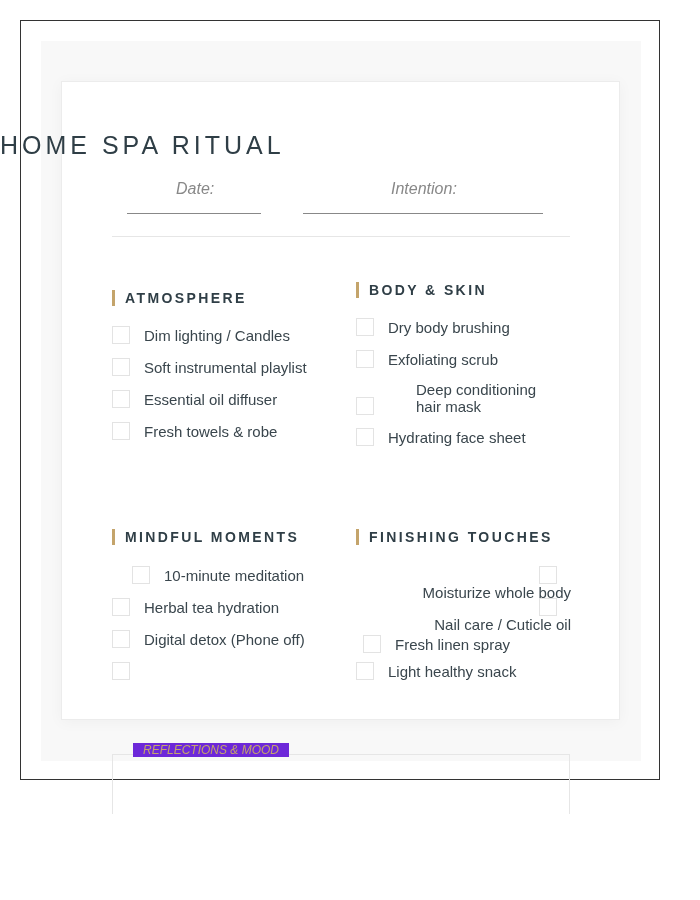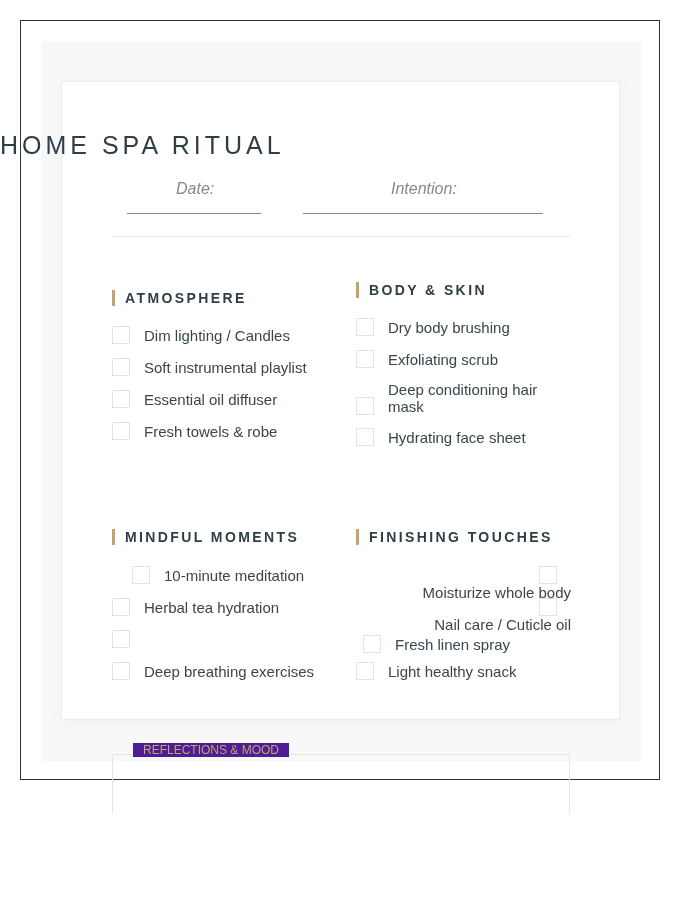--- a/index.html
+++ b/index.html
@@ -11,21 +11,21 @@
   .field-label { position: absolute; font-size: 16px; font-style: italic; color: #888; }
   .field-line { position: absolute; height: 1px; background: #888; }
   .divider { position: absolute; left: 112px; top: 236px; width: 458px; height: 1px; background: #e6e6e6; }
   .section { position: absolute; width: 215px; }
   .sec-head { position: relative; height: 16px; padding-left: 13px; font-size: 14px; font-weight: bold; letter-spacing: 2.4px; color: #2f3e46; line-height: 16px; }
   .sec-head::before { content: ""; position: absolute; left: 0; top: 0; width: 3px; height: 16px; background: #c4a46b; }
   .item { position: absolute; left: 0; display: flex; align-items: flex-end; width: 215px; }
   .box { width: 18px; height: 18px; border: 1px solid #e3e3e3; box-sizing: border-box; flex: none; margin-right: 14px; background: #fff; }
   .item-label { font-size: 15px; color: #3a464d; line-height: 17px; }
   .reflect { position: absolute; left: 112px; top: 754px; width: 458px; height: 60px; border: 1px solid #e6e6e6; border-bottom: none; box-sizing: border-box; }
-  .reflect-label { position: absolute; left: 133px; top: 743px; padding: 0 10px; background: #4c1d95; font-size: 12px; color: #c4a46b; }
+  .reflect-label { position: absolute; left: 133px; top: 743px; padding: 0 10px; background: #6d28d9; font-size: 12px; color: #c4a46b; font-style: italic; }
 </style>
 </head>
 <body>
 
 <div class="frame"></div>
 <div class="bg-panel"></div>
 <div class="card"></div>
 
 <div class="title">HOME SPA RITUAL</div>
 
@@ -59,21 +59,21 @@
 <div class="section" style="left:356px;top:282px;">
   <div class="sec-head">BODY &amp; SKIN</div>
   <div class="item" style="top:36px;">
       <span class="box"></span>
       <span class="item-label">Dry body brushing</span>
     </div>
   <div class="item" style="top:68px;">
       <span class="box"></span>
       <span class="item-label">Exfoliating scrub</span>
     </div>
-  <div class="item" style="top:99px;width:190px;">
+  <div class="item" style="top:99px;width:190px;gap:28px;">
       <span class="box"></span>
       <span class="item-label">Deep conditioning hair mask</span>
     </div>
   <div class="item" style="top:146px;">
       <span class="box"></span>
       <span class="item-label">Hydrating face sheet</span>
     </div>
 </div>
 
 <div class="section" style="left:112px;top:529px;">
@@ -81,24 +81,24 @@
   <div class="item" style="top:37px;padding-left:20px;">
       <span class="box"></span>
       <span class="item-label">10-minute meditation</span>
     </div>
   <div class="item" style="top:69px;">
       <span class="box"></span>
       <span class="item-label">Herbal tea hydration</span>
     </div>
   <div class="item" style="top:101px;">
       <span class="box"></span>
+      <span class="item-label">Digital detox (Phone off)</span>
     </div>
   <div class="item" style="top:133px;">
       <span class="box"></span>
-      <span class="item-label">Deep breathing exercises</span>
     </div>
 </div>
 
 <div class="section" style="left:356px;top:529px;">
   <div class="sec-head">FINISHING TOUCHES</div>
   <div class="item" style="top:37px;flex-direction:column;">
       <span class="box"></span>
       <span class="item-label">Moisturize whole body</span>
     </div>
   <div class="item" style="top:69px;flex-direction:column;">

